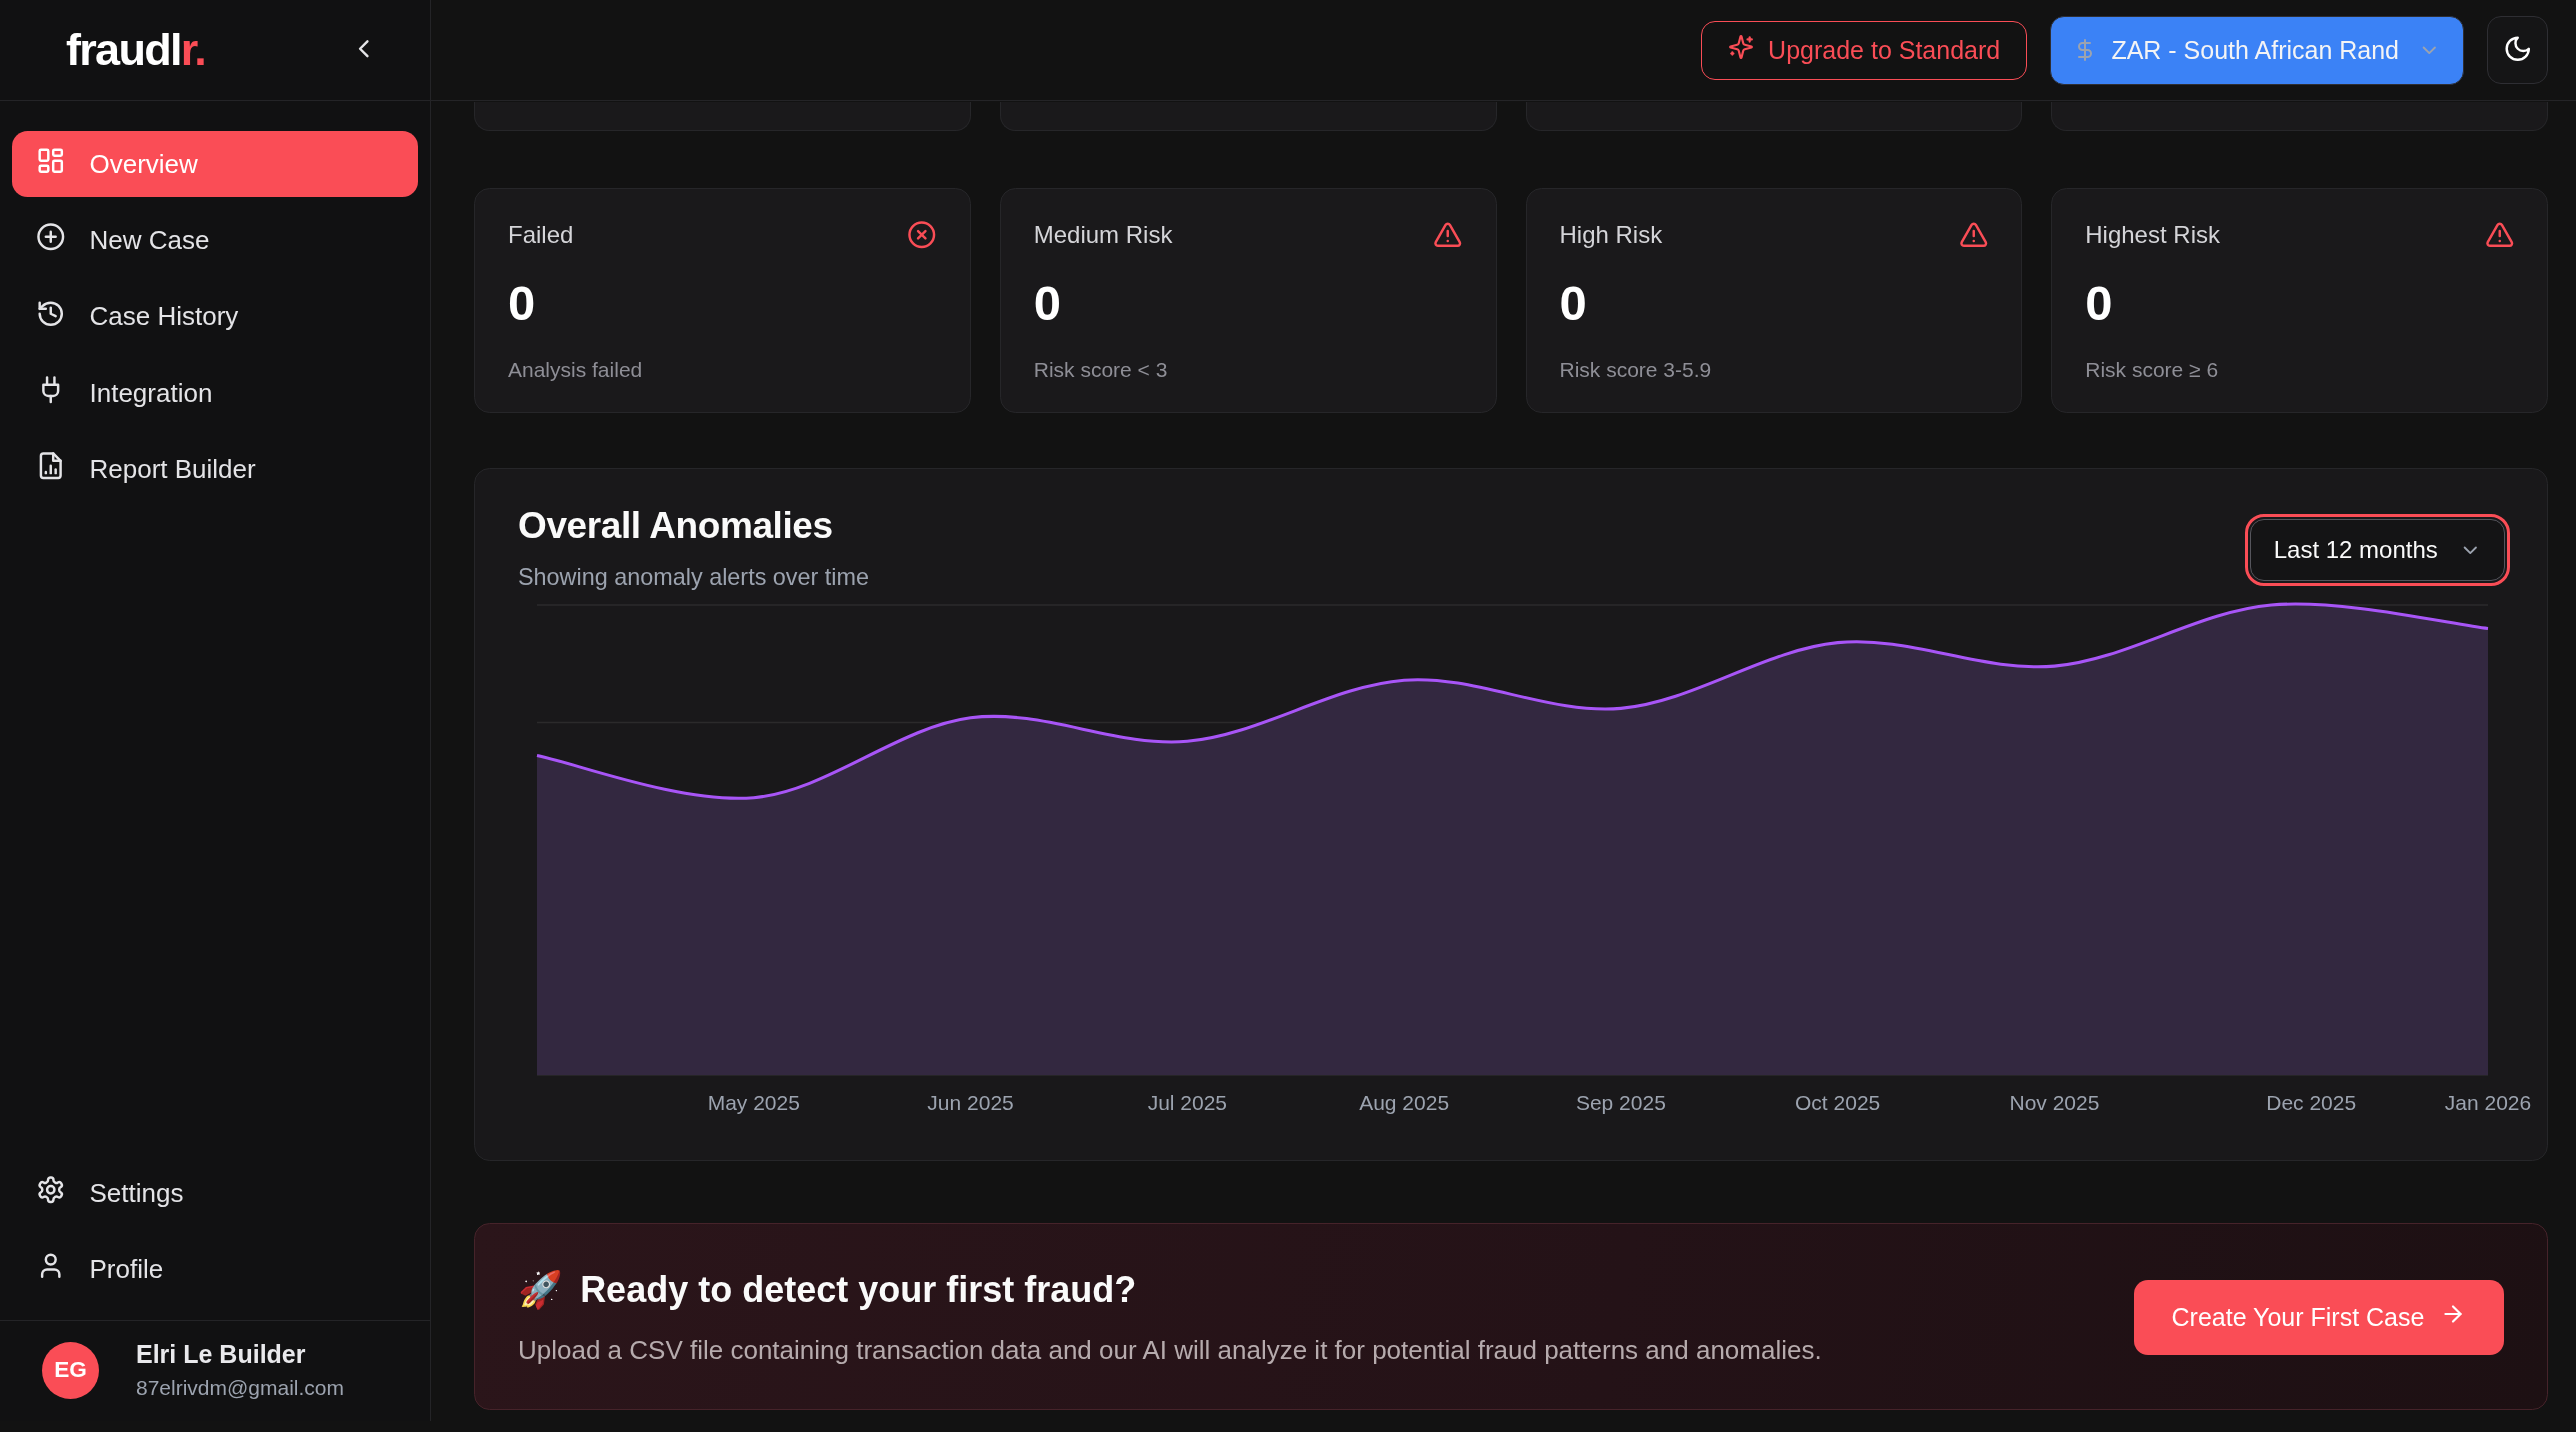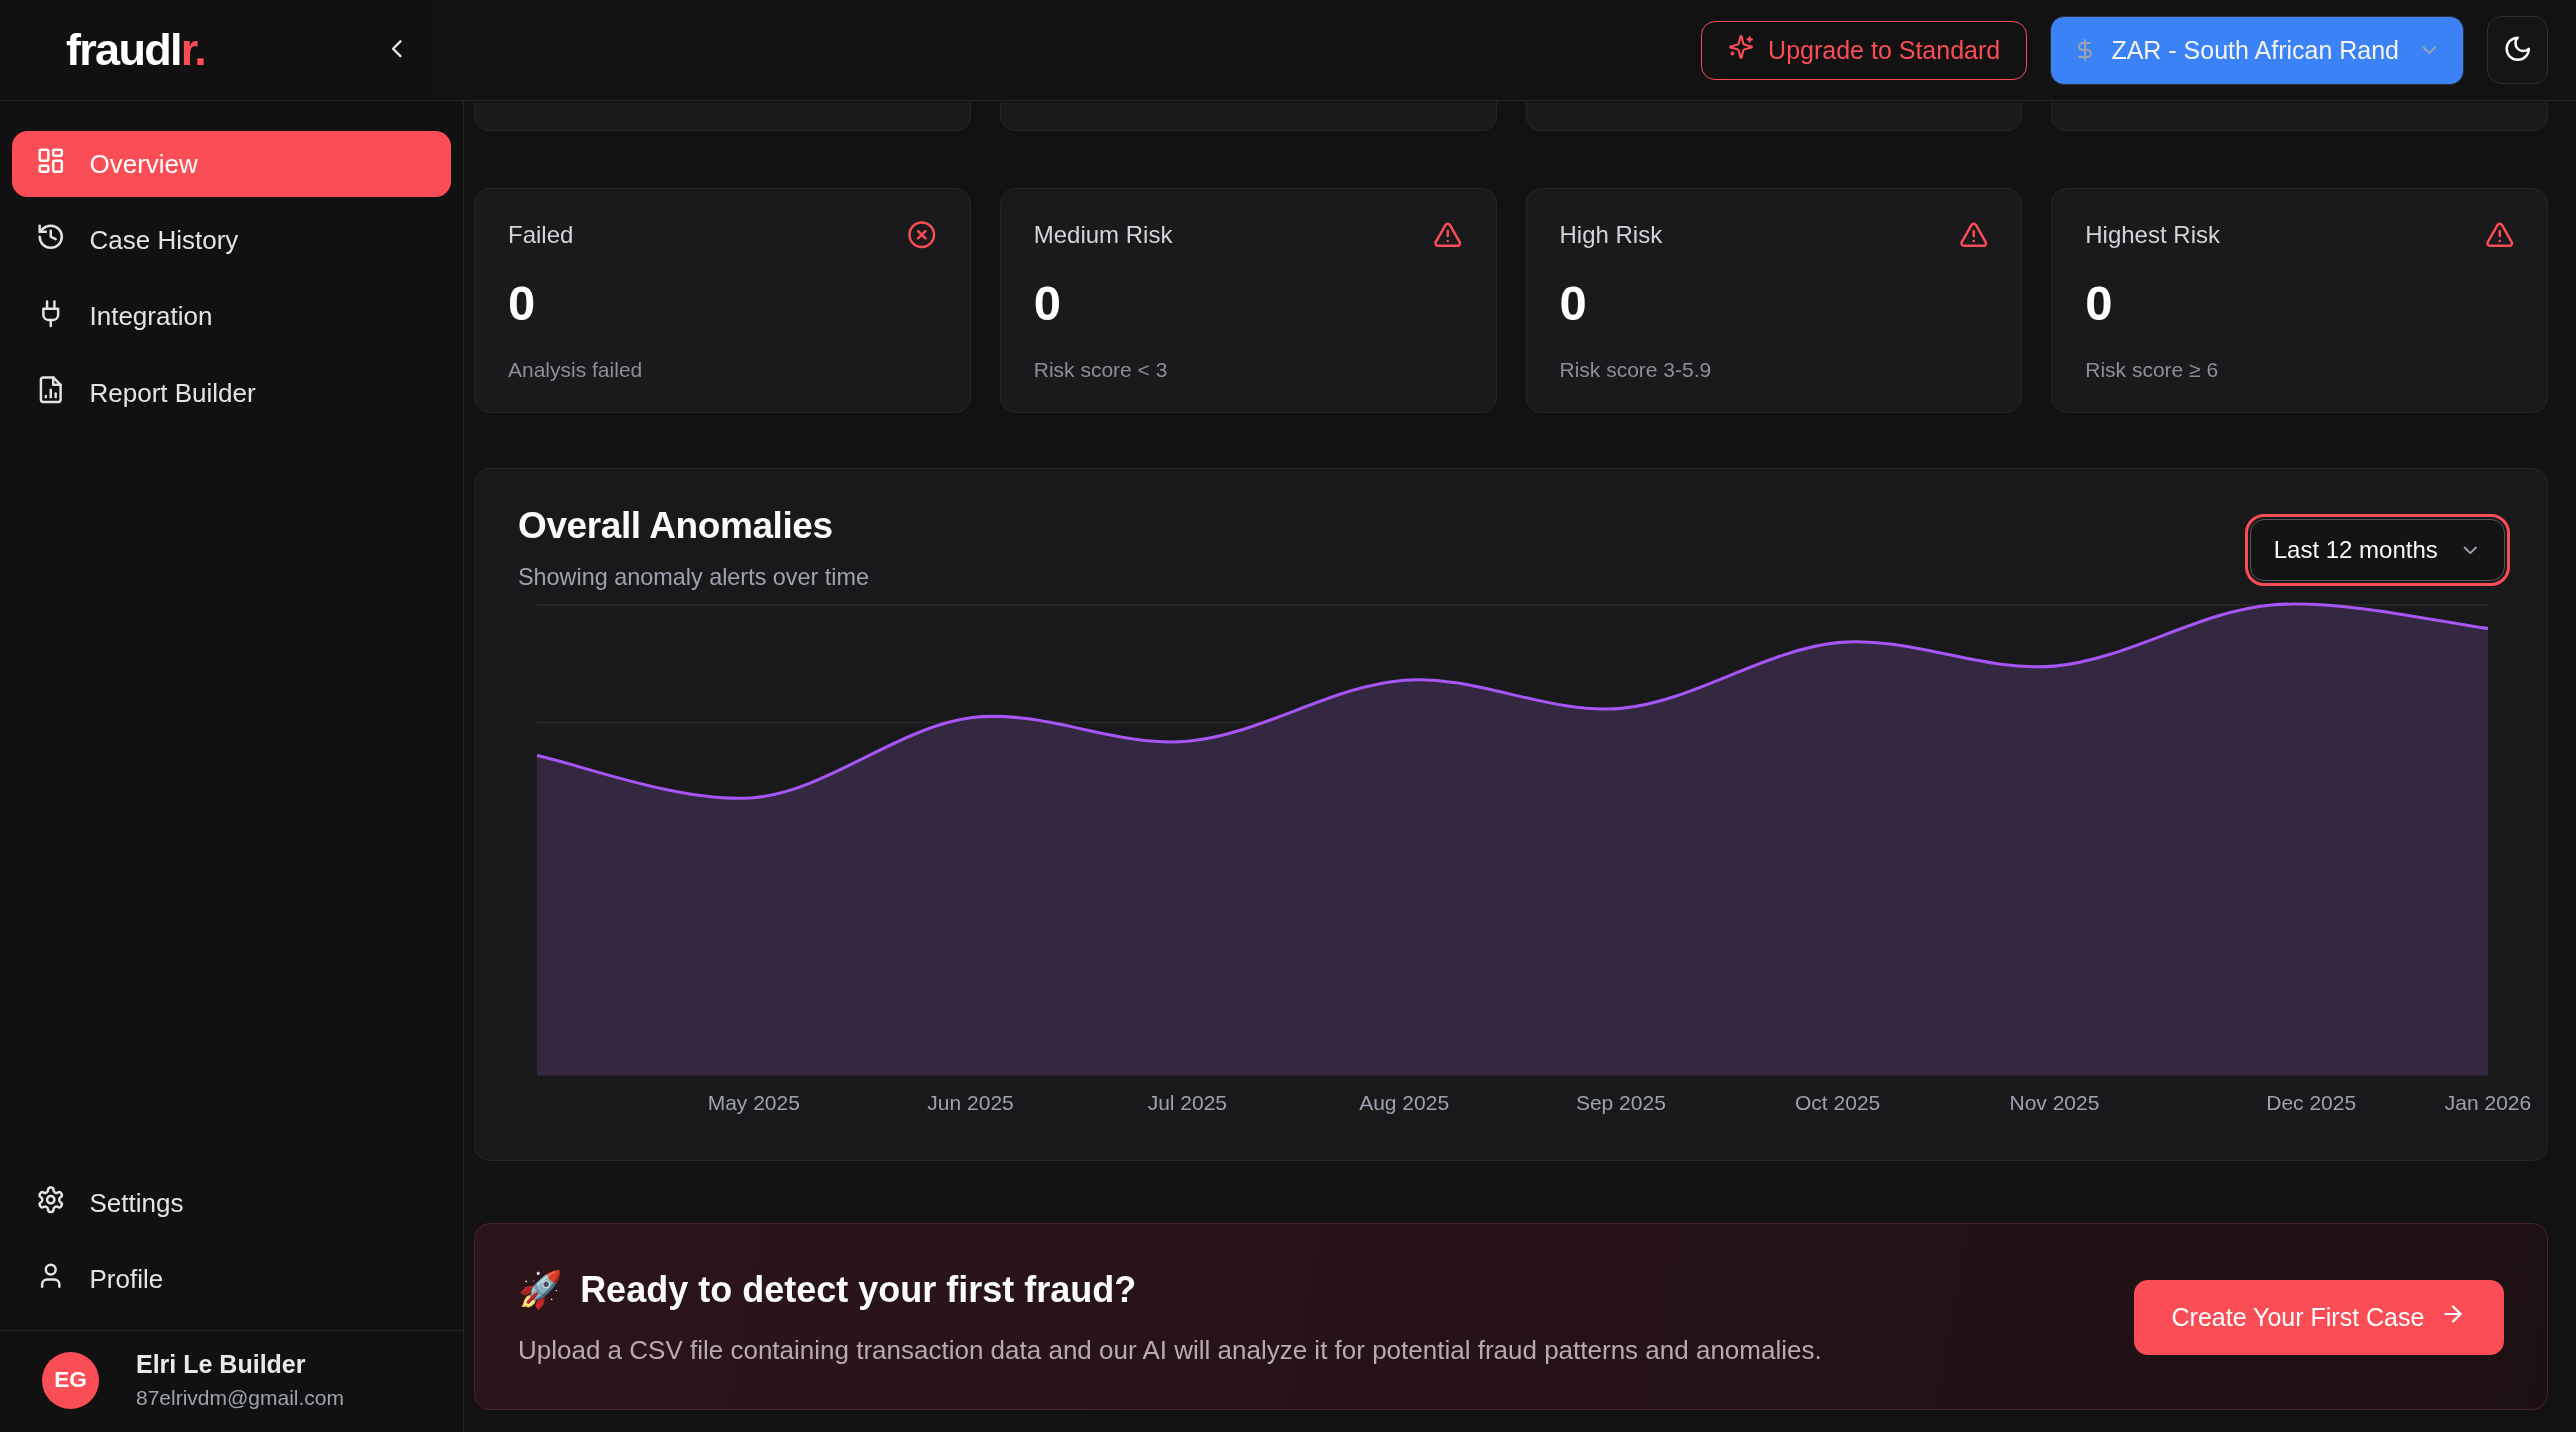--- a/index.html
+++ b/index.html
@@ -7,21 +7,21 @@
   body {
     background:#121212;
     font-family:"Liberation Sans", sans-serif;
     color:#ededef;
     position:relative;
   }
   :root{ --accent:#fa4d56; --line:#a855f7; --fill:#332840; }
 
   
   .sidebar{
-    position:absolute; left:0; top:0; bottom:2px; width:464px;
+    position:absolute; left:0; top:0; bottom:12px; width:431px;
     background:#111112; border-right:0.9px solid #242427;
   }
   .sidebar-header{
     height:101px; border-bottom:0.9px solid #242427;
     display:flex; align-items:center; justify-content:space-between;
     padding:0 52px 0 66px;
   }
   .logo{ font-size:45px; font-weight:bold; letter-spacing:-1.7px; color:#fff; }
   .logo .accent{ color:var(--accent); }
   .collapse-btn{ background:none; border:none; color:#e4e4e7; cursor:pointer; display:flex; }
@@ -158,20 +158,30 @@
     <div class="nav-item active">
       <span>
         <svg width="29.5" height="29.5" viewBox="0 0 24 24" fill="none" stroke="currentColor" stroke-width="2" stroke-linecap="round" stroke-linejoin="round">
             <rect x="3" y="3" width="7" height="9" rx="1"></rect>
             <rect x="14" y="3" width="7" height="5" rx="1"></rect>
             <rect x="14" y="12" width="7" height="9" rx="1"></rect>
             <rect x="3" y="16" width="7" height="5" rx="1"></rect>
           </svg>
       </span>
       <span>Overview</span>
+    </div>
+    <div class="nav-item">
+      <span>
+        <svg width="29.5" height="29.5" viewBox="0 0 24 24" fill="none" stroke="currentColor" stroke-width="2" stroke-linecap="round" stroke-linejoin="round">
+            <circle cx="12" cy="12" r="10"></circle>
+            <path d="M8 12h8"></path>
+            <path d="M12 8v8"></path>
+          </svg>
+      </span>
+      <span>New Case</span>
     </div>
     <div class="nav-item">
       <span>
         <svg width="29.5" height="29.5" viewBox="0 0 24 24" fill="none" stroke="currentColor" stroke-width="2" stroke-linecap="round" stroke-linejoin="round">
             <path d="M3 12a9 9 0 1 0 9-9 9.75 9.75 0 0 0-6.74 2.74L3 8"></path>
             <path d="M3 3v5h5"></path>
             <path d="M12 7v5l4 2"></path>
           </svg>
       </span>
       <span>Case History</span>

